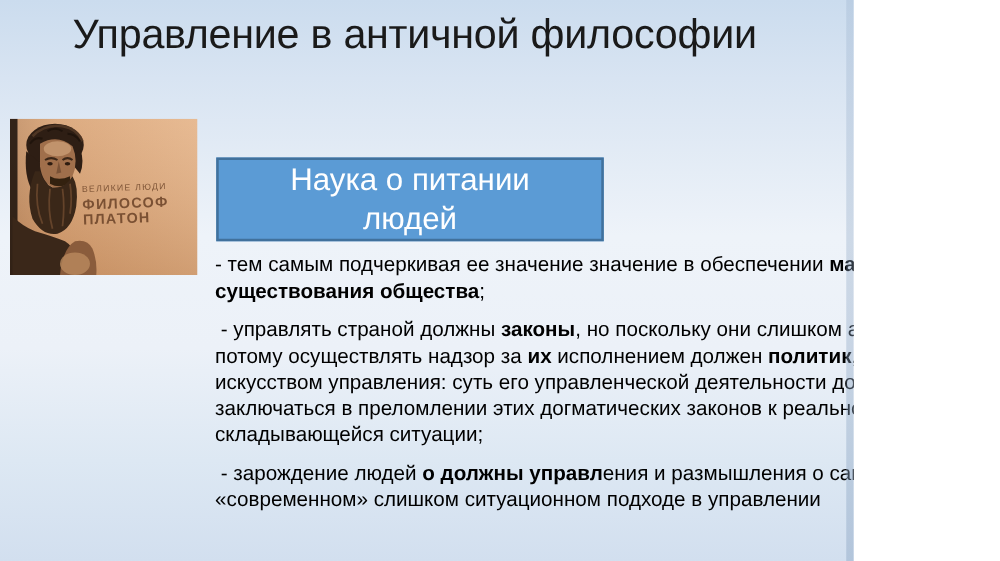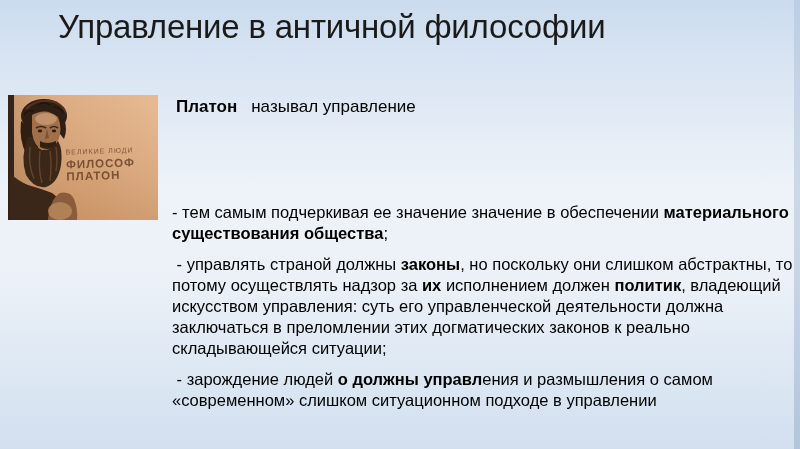--- a/index.html
+++ b/index.html
@@ -1,19 +1,19 @@
 <!DOCTYPE html>
 <html><head>
 <meta charset="utf-8">
 <style>
   * { margin:0; padding:0; box-sizing:border-box; }
   html,body { background:#ffffff; }
   .slide {
     position:relative;
-    width:800px; height:449px;
+    width:683px; height:449px;
     overflow:hidden;
     font-family:"Liberation Sans","DejaVu Sans",sans-serif;
     background:linear-gradient(180deg,#cbdcee 0%,#d8e4f2 14%,#eef3f9 42%,#ecf1f8 62%,#dde8f3 82%,#d2dfef 100%);
   }
   .right-edge {
     position:absolute; right:0; top:0; width:6px; height:100%;
     background:linear-gradient(180deg,rgba(140,165,195,.25),rgba(140,165,195,.45));
   }
   .title {
     position:absolute; left:58px; top:8px; width:555px;
@@ -97,24 +97,25 @@
       <path d="M22,52 Q20,70 26,84 M32,56 Q30,74 34,88 M42,56 Q44,70 42,86 M48,52 Q50,64 48,76" stroke="#6f4b2f" stroke-width="1.4" fill="none" opacity="0.8"></path>
 
       <path d="M16,20 Q20,14 26,16 M30,10 Q36,6 42,10 M46,12 Q52,12 56,18" stroke="#1d120a" stroke-width="1.6" fill="none" opacity="0.8"></path>
     </svg>
     <div class="captions">
       <div class="cap-small">ВЕЛИКИЕ ЛЮДИ</div>
       <div class="cap-large">ФИЛОСОФ ПЛАТОН</div>
     </div>
   </div>
 
-  <div class="intro-label">
-    <span class="name">Платон</span><span>называл управление</span>
+
+  <div class="def-box" style="background: rgb(91, 155, 213); border: 2px solid rgb(65, 113, 156);">
+    <span style="color: rgb(255, 255, 255);">Наука о питании
+людей</span>
   </div>
-
 
   <div class="body-text" style="color: rgb(0, 0, 0);">
       <p><span>- тем самым подчеркивая ее значение значение в обеспечении </span><span class="b">материального существования общества</span><span>;</span></p>
       <p><span> - управлять страной должны </span><span class="b">законы</span><span>, но поскольку они слишком абстрактны, то потому осуществлять надзор за </span><span class="b">их</span><span> исполнением должен </span><span class="b">политик</span><span>, владеющий искусством управления: суть его управленческой деятельности должна заключаться в преломлении этих догматических законов к реально складывающейся ситуации;</span></p>
       <p><span> - зарождение людей </span><span class="b">о должны управл</span><span>ения и размышления о самом «современном» слишком ситуационном подходе в управлении</span></p>
     </div>
 
   <div class="right-edge"></div>
 </div>
 

